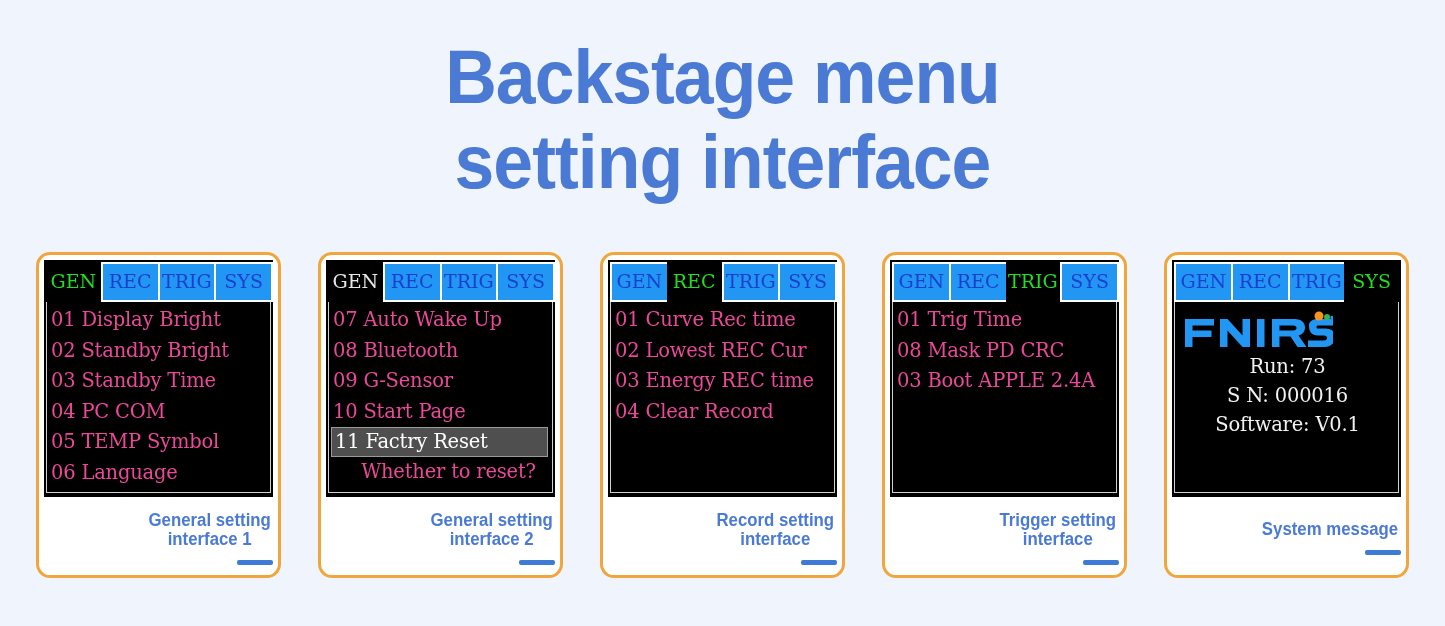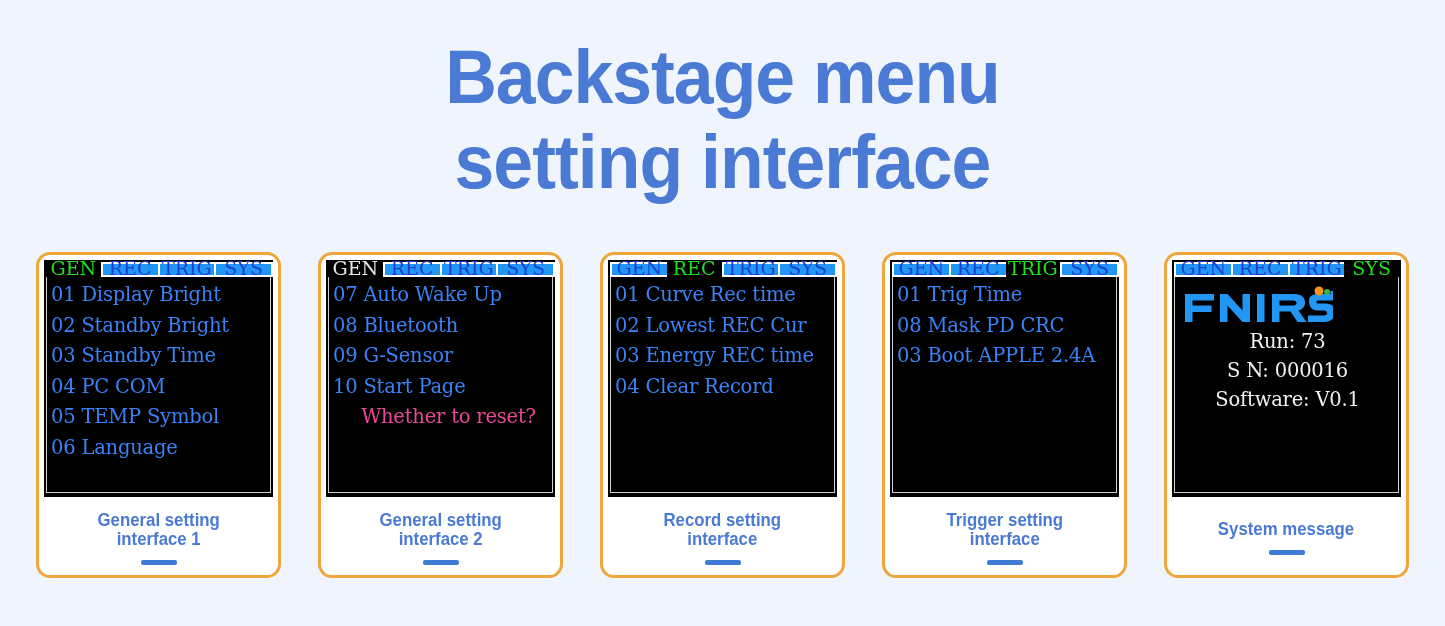--- a/index.html
+++ b/index.html
@@ -55,21 +55,21 @@
     height:237px;
     box-sizing:border-box;
     display:flex;
     flex-direction:column;
     padding:2px 2px 4px 2px;
     flex:none;
   }
 
   .tabs{
     display:flex;
-    height:15px;
+    height:40px;
     flex:none;
   }
   .tab{
     flex:1;
     display:flex;
     align-items:center;
     justify-content:center;
     font-family:"DejaVu Serif", serif;
     font-size:19px;
     letter-spacing:0px;
@@ -99,21 +99,21 @@
     background:#000;
     box-sizing:border-box;
     padding:3px 2px 0 4px;
     overflow:hidden;
   }
 
   .menu-line{
     font-family:"DejaVu Serif", serif;
     font-size:19.5px;
     line-height:30.5px;
-    color:#3b82f6;
+    color:#ec4899;
     white-space:pre;
     letter-spacing:-0.2px;
   }
   .menu-line.highlight{
     background:#4f4f4f;
     border:1px solid #9a9a9a;
     color:#ffffff;
     line-height:28px;
     margin:0 2px 0 -2px;
     padding-left:3px;
@@ -145,21 +145,21 @@
     letter-spacing:-0.2px;
     text-align:center;
   }
 
   
   .caption-area{
     flex:1;
     background:#fff;
     display:flex;
     flex-direction:column;
-    align-items:center;
+    align-items:flex-end;
     justify-content:flex-start;
     padding-top:14px;
     box-sizing:border-box;
   }
   .caption{
     color:#4a7ad4;
     font-weight:bold;
     font-size:17.5px;
     line-height:19px;
     text-align:center;
@@ -210,20 +210,21 @@
           <div class="tab active-white">GEN</div>
           <div class="tab inactive">REC</div>
           <div class="tab inactive">TRIG</div>
           <div class="tab inactive">SYS</div>
         </div>
         <div class="screen-body">
           <div class="menu-line">07 Auto Wake Up</div>
           <div class="menu-line">08 Bluetooth</div>
           <div class="menu-line">09 G-Sensor</div>
           <div class="menu-line">10 Start Page</div>
+          <div class="menu-line highlight">11 Factry Reset</div>
           <div class="menu-line dim">Whether to reset?</div>
         </div>
       </div>
       <div class="caption-area">
         <div class="caption"><span>General setting</span><br><span>interface 2</span></div>
         <div class="cap-underline"></div>
       </div>
     </div>
     <div class="card">
       <div class="screen">

